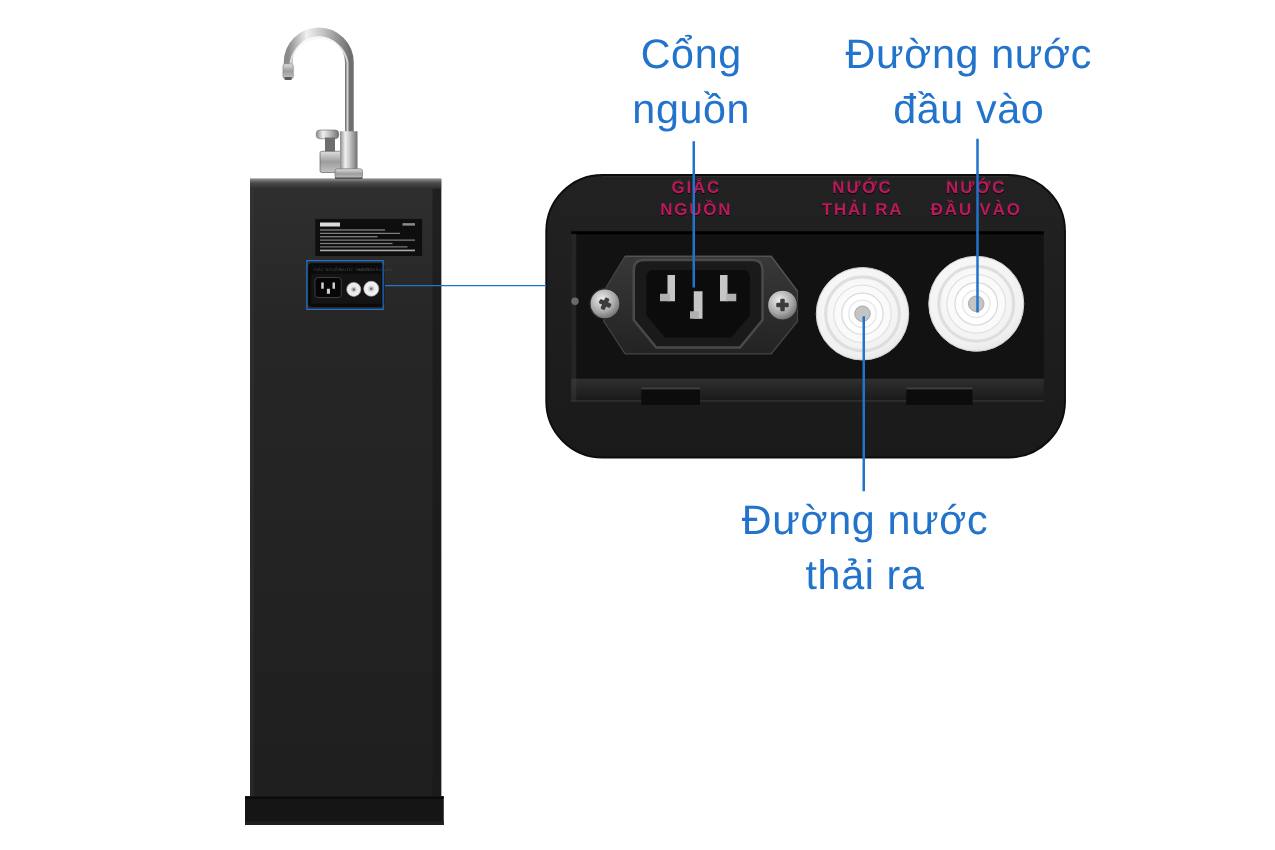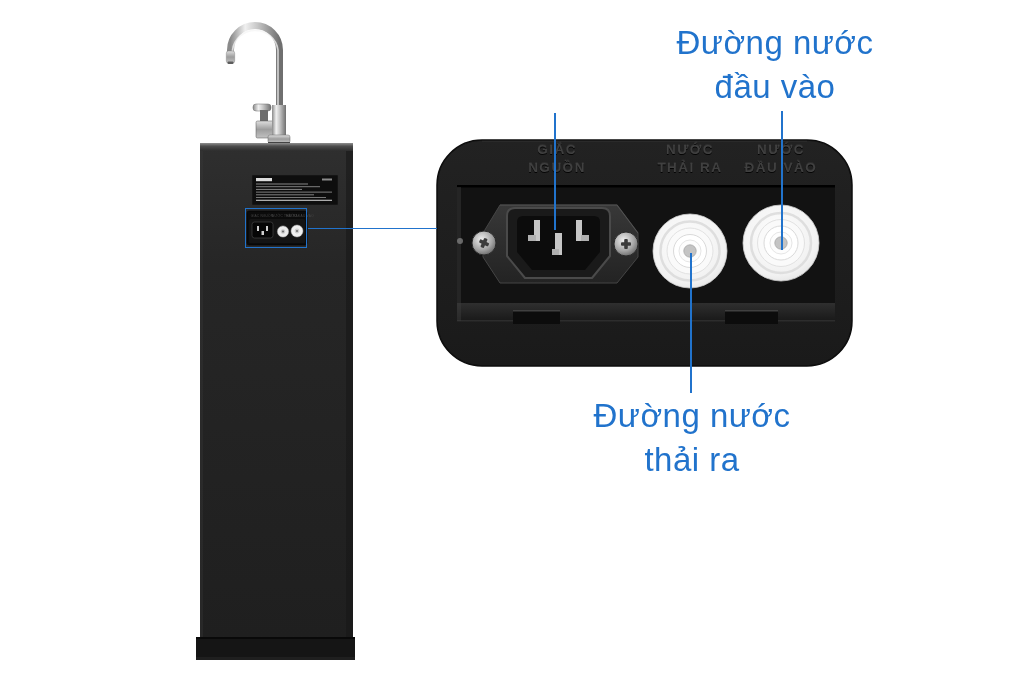--- a/index.html
+++ b/index.html
@@ -18,21 +18,21 @@
   
   .vline { position:absolute; width:1.5px; background:var(--accent); }
   .hline { position:absolute; height:1.5px; background:var(--accent); }
 
   
   .hl-box { position:absolute; left:245px; top:208px; width:62px; height:40px;
             border:1.5px solid var(--accent); }
 
   
   .embossed { position:absolute; transform:translateX(-50%); text-align:center;
-              color:#404040; font-size:13.5px; line-height:17.5px; font-weight:bold;
+              color:#be185d; font-size:13.5px; line-height:17.5px; font-weight:bold;
               letter-spacing:1.5px; white-space:nowrap;
               text-shadow:0 1px 0 rgba(0,0,0,0.85), 0 -1px 0 rgba(100,100,100,0.18); }
 </style>
 </head>
 <body>
 
 <div class="stage">
 
   <svg class="abs" style="left:175px; top:0;" width="190" height="670" viewBox="0 0 190 670">
     <defs>
@@ -229,20 +229,24 @@
     <div>THẢI RA</div>
   </div>
   <div class="embossed" style="left:781px; top:141px;">
     <div>NƯỚC</div>
     <div>ĐẦU VÀO</div>
   </div>
 
   <div class="hl-box"></div>
   <div class="hline" style="left:308px; top:227.5px; width:129px;"></div>
 
+  <div class="callout" style="left:553px; top:21px;">
+    <div>Cổng</div>
+    <div>nguồn</div>
+  </div>
   <div class="callout" style="left:775px; top:21px;">
     <div>Đường nước</div>
     <div>đầu vào</div>
   </div>
   <div class="callout" style="left:692px; top:394px;">
     <div>Đường nước</div>
     <div>thải ra</div>
   </div>
 
   <div class="vline" style="left:554.3px; top:113px; height:117px;"></div>

